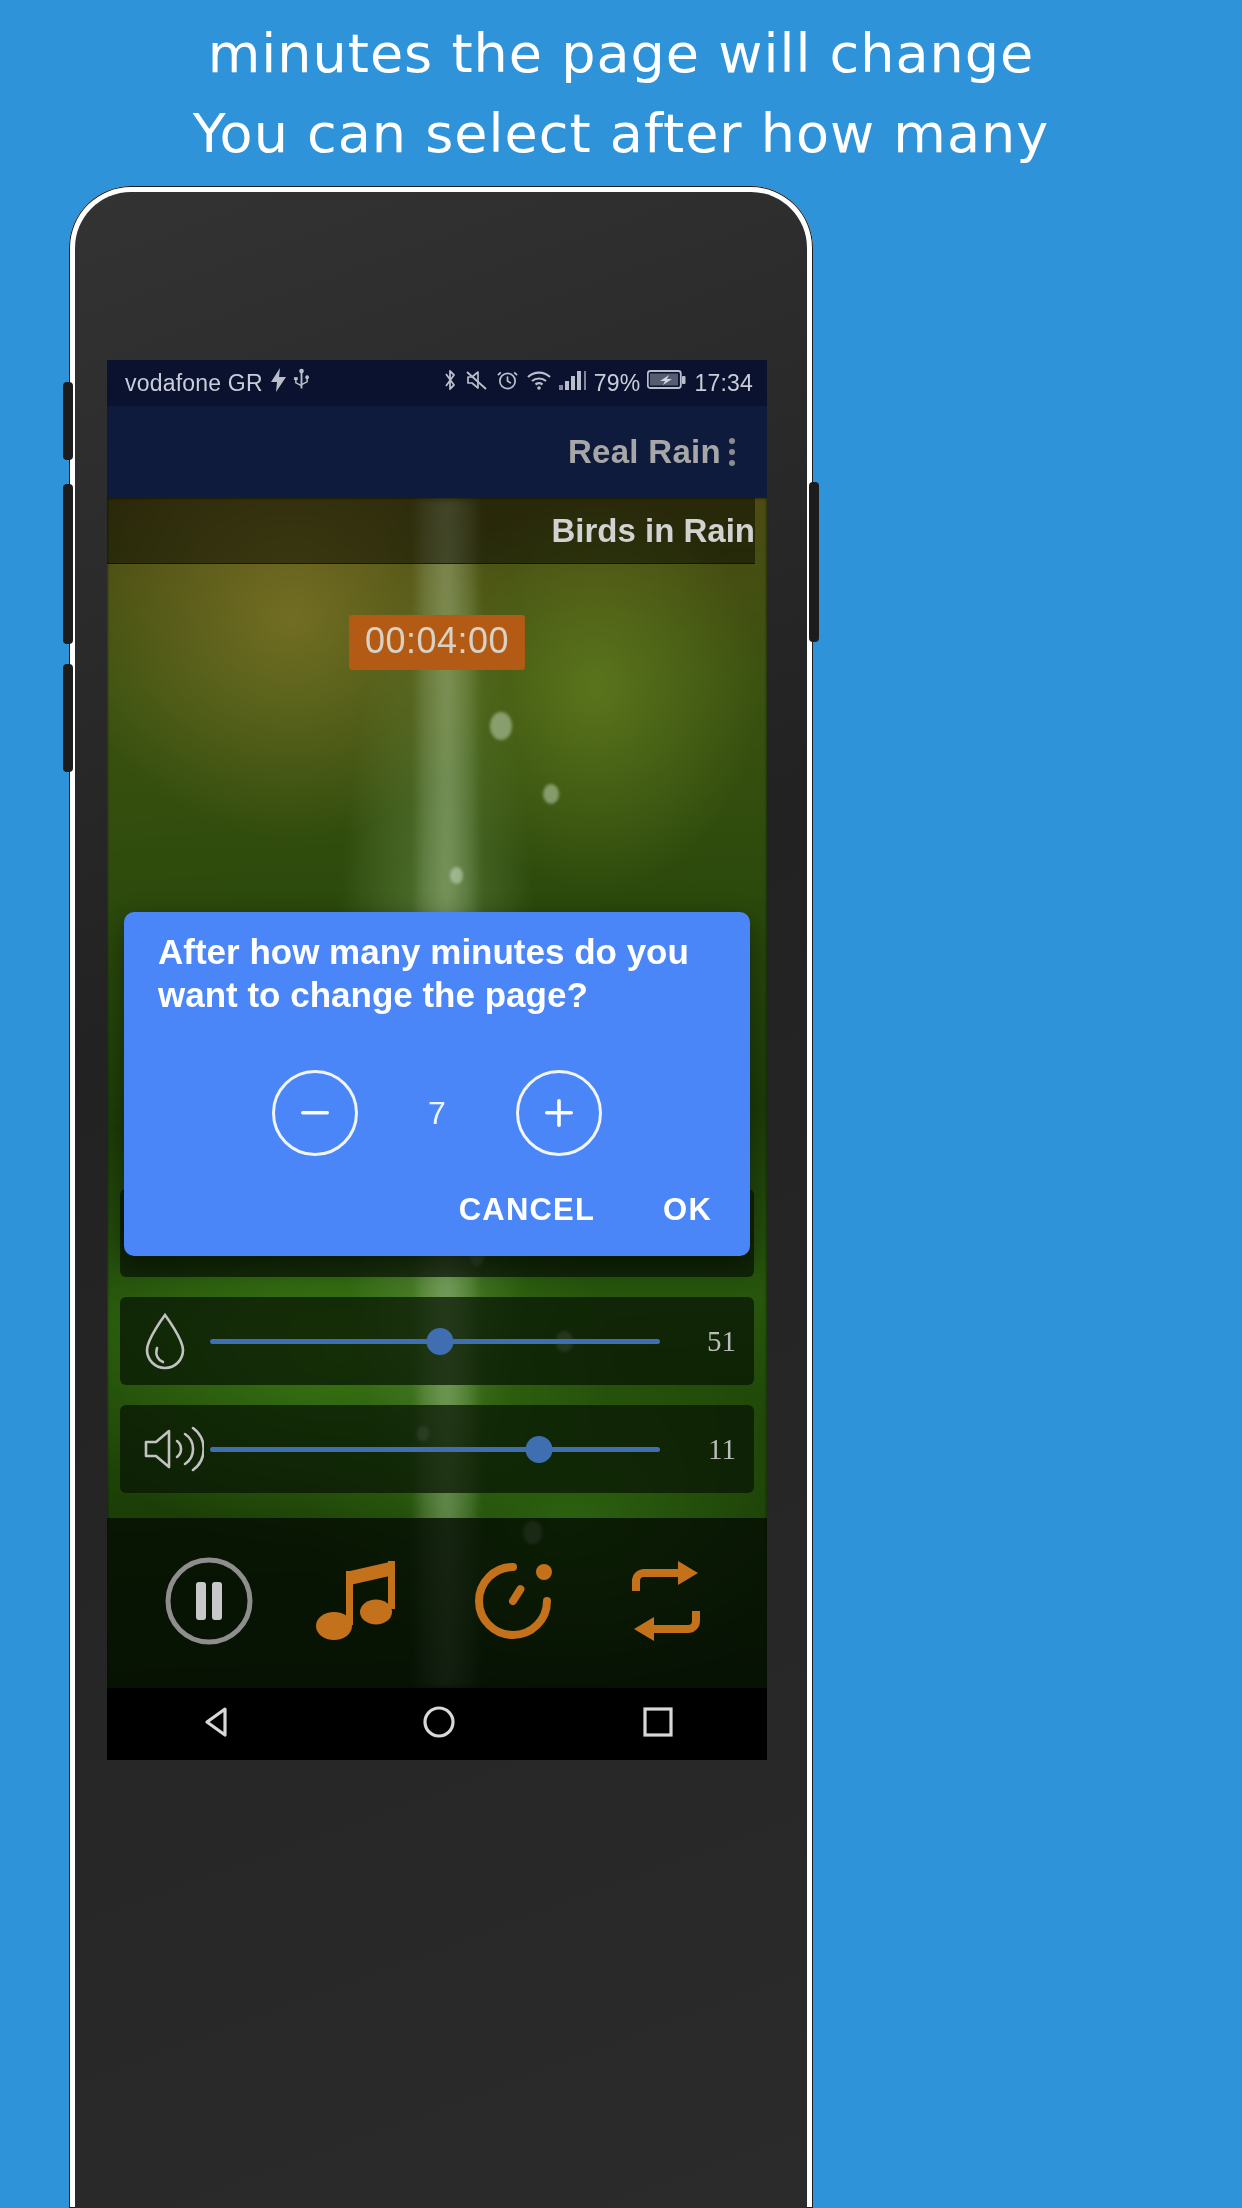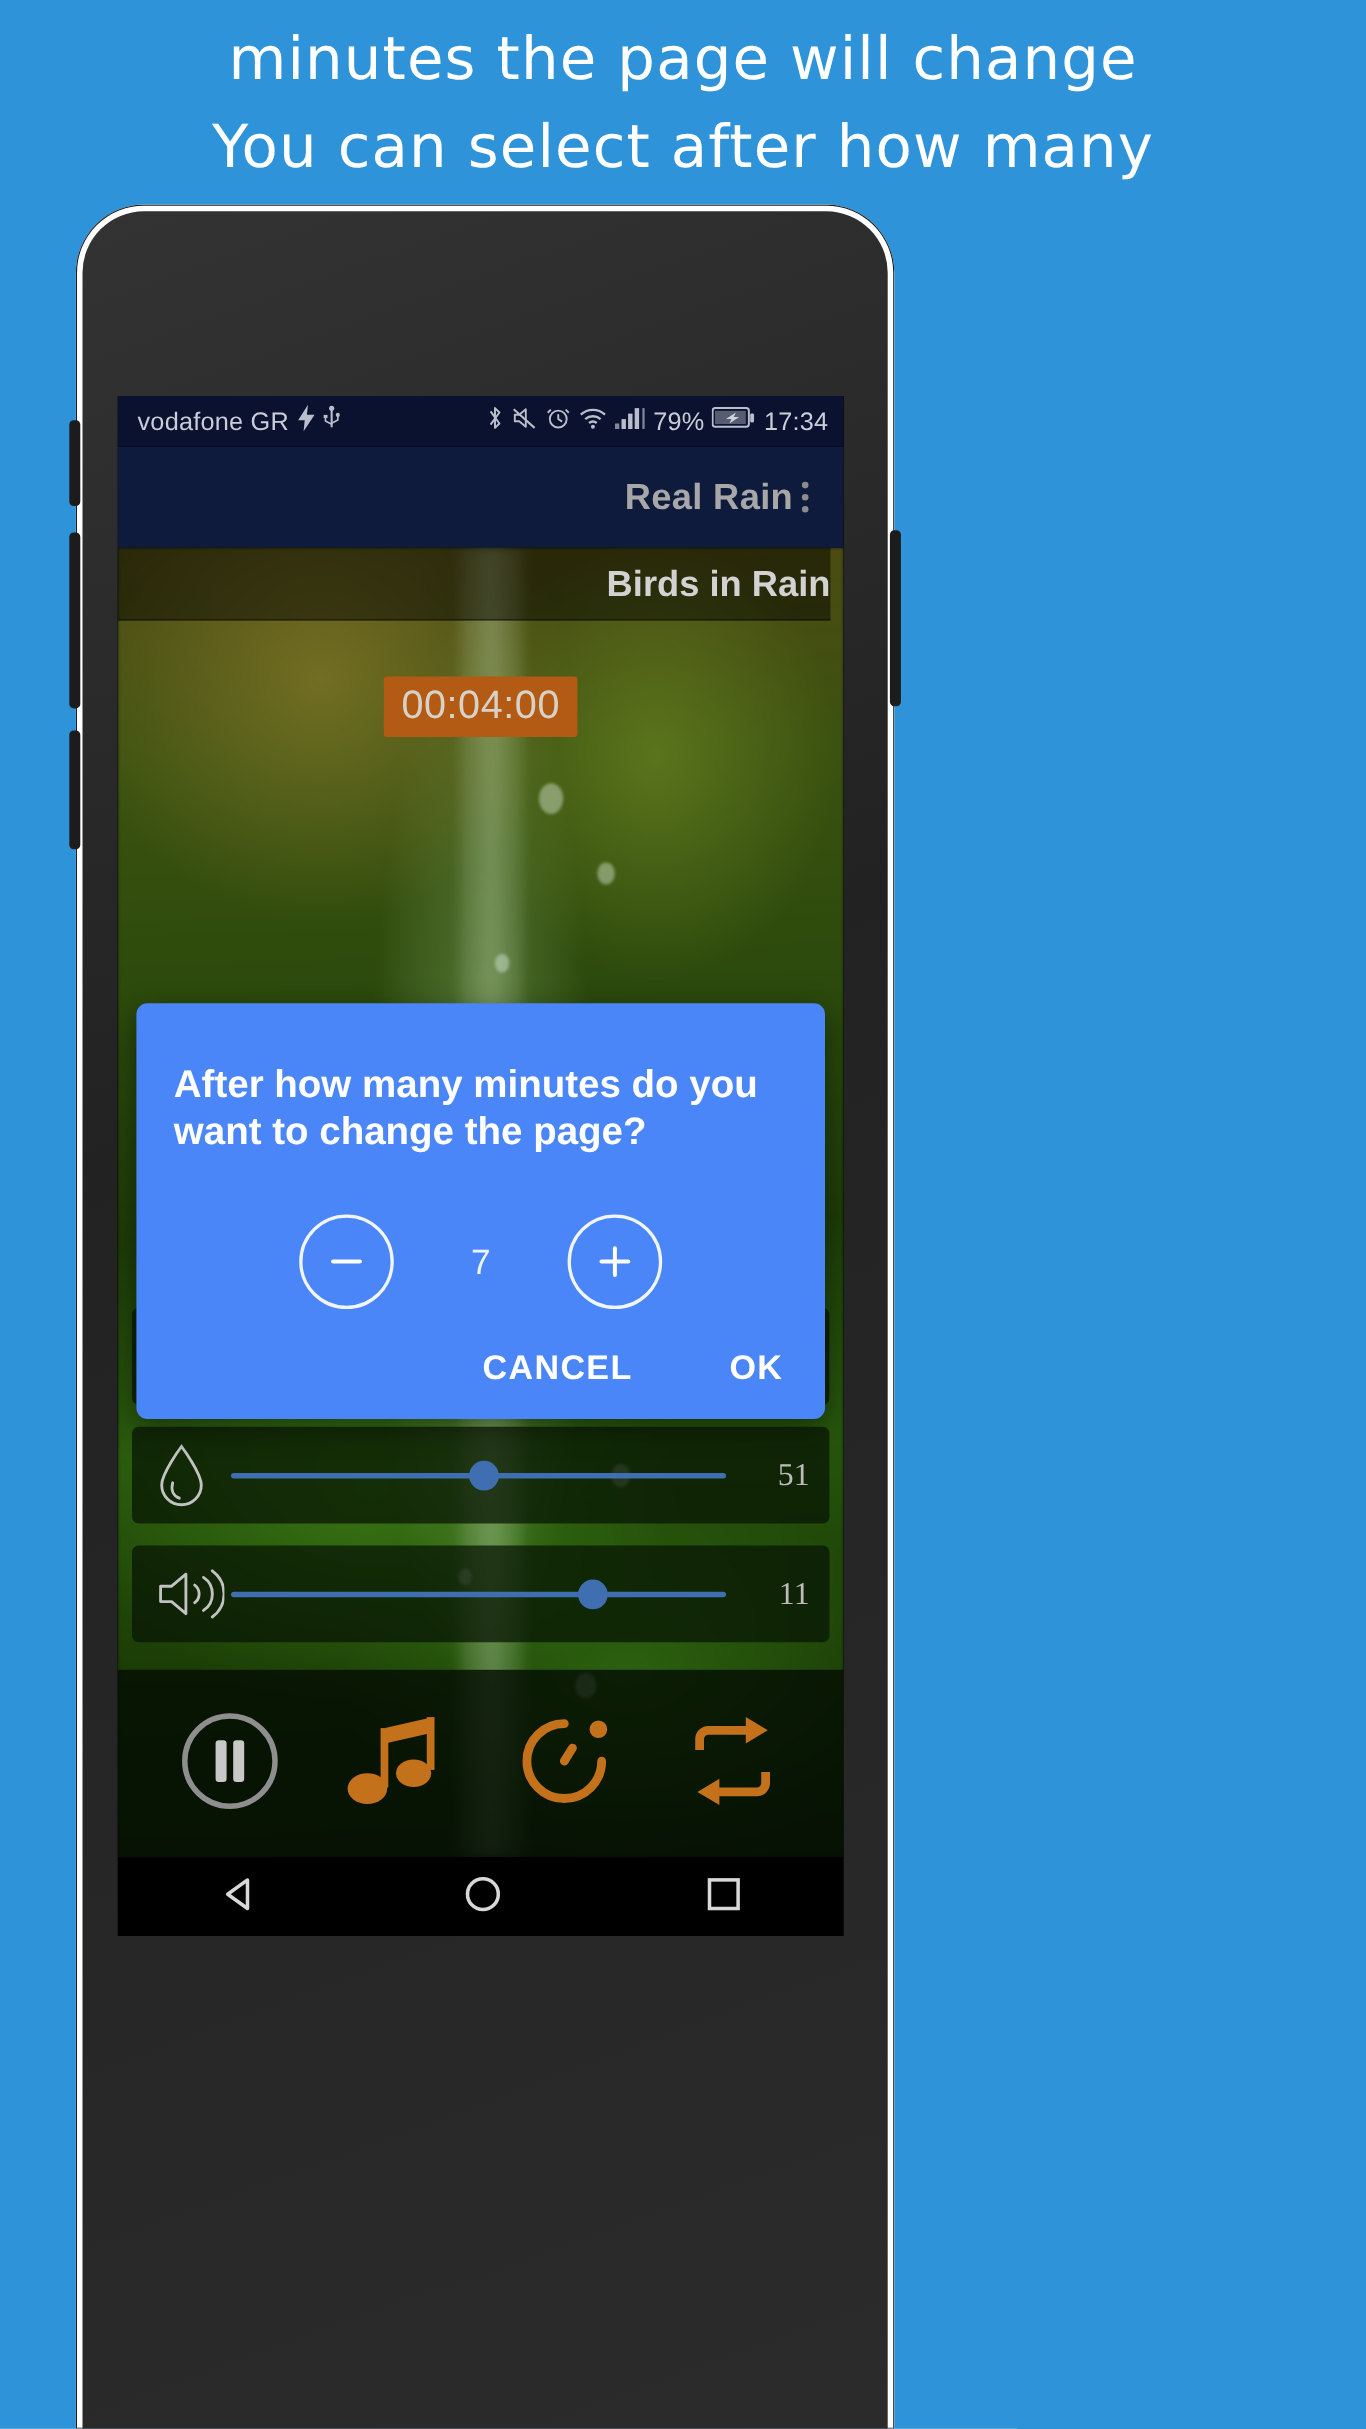--- a/index.html
+++ b/index.html
@@ -129,36 +129,36 @@
   }
   .navbar-real{
     position:absolute; left:38px; top:1502px; width:660px; height:72px;
     background:#000; display:flex; align-items:center; justify-content:space-around;
   }
 
   
   .dialog{
     position:absolute; left:17px; top:414px; width:626px;
     background:#4a86f7; border-radius:10px;
-    padding:52px 34px 18px 34px;
+    padding:18px 34px 18px 34px;
     box-shadow:0 8px 26px rgba(0,0,0,.42);
   }
   .dlg-title{ color:#fff; font-size:35px; font-weight:700; line-height:43px; }
   .dlg-stepper{
     display:flex; align-items:center; justify-content:center;
     gap:62px; margin:54px 0 34px;
   }
   .step-btn{
     width:86px; height:86px; border-radius:50%;
     border:3px solid rgba(255,255,255,.92);
     display:flex; align-items:center; justify-content:center;
     cursor:pointer;
   }
   .step-val{ color:#eef4ff; font-size:32px; min-width:34px; text-align:center; }
-  .dlg-actions{ display:flex; justify-content:flex-end; gap:88px; padding-right:4px; padding-bottom:10px;margin-top:36px; }
+  .dlg-actions{ display:flex; justify-content:flex-end; gap:68px; padding-right:4px; padding-bottom:10px;margin-top:36px; }
   .dlg-btn{ color:#fff; font-size:31px; font-weight:700; letter-spacing:1.2px; cursor:pointer; }
 </style>
 </head>
 <body>
 
 <div class="headline">
   <span class="hl-line">minutes the page will change</span>
   <span class="hl-line">You can select after how many</span>
 </div>
 

